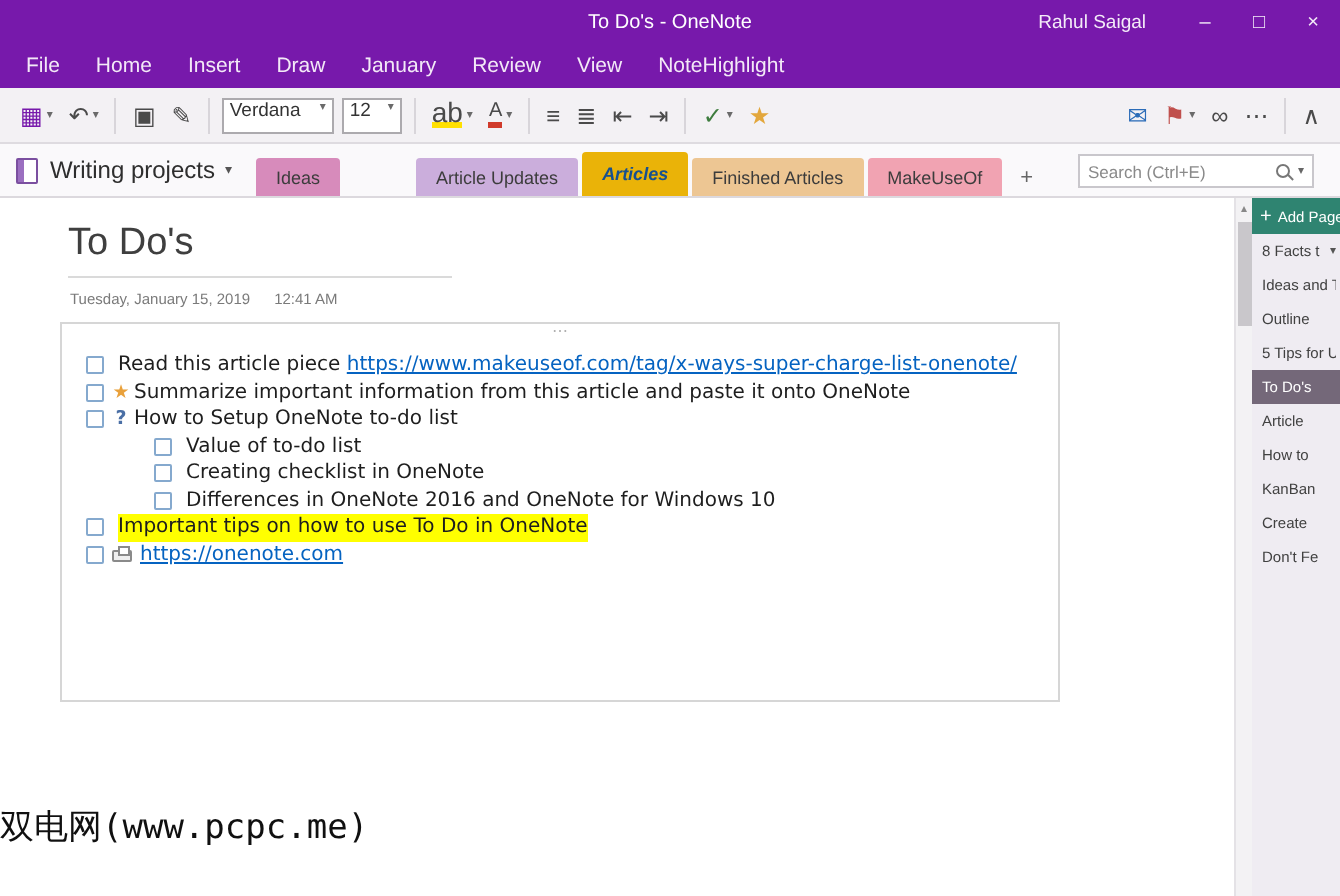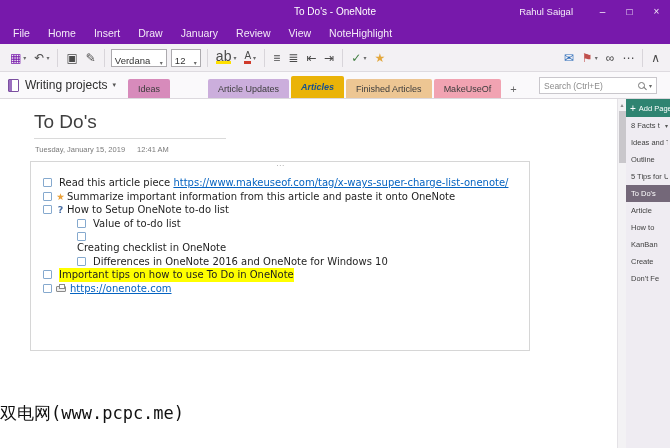--- a/index.html
+++ b/index.html
@@ -20,21 +20,21 @@
   .menu-item{color:#F3E9F7;font-size:10.5px;padding:0 9px;height:100%;display:flex;align-items:center;white-space:nowrap}
 
   
   .ribbon{height:28px;background:#F3F1F4;border-bottom:1px solid #DEDBE0;display:flex;align-items:center;padding:0 6px}
   #ribbon-items{display:flex;align-items:center;width:100%;height:100%}
   .rb-btn{display:inline-flex;align-items:center;padding:0 4px;height:22px;color:#4A4A4A;font-size:12px}
   .rb-glyph{display:inline-block;line-height:14px}
   .rb-caret{font-size:6px;margin-left:2px;color:#6A6A6A}
   .rb-divider{width:1px;height:18px;background:#D8D5DA;margin:0 4px;flex:none}
   .rb-spacer{flex:1}
-  .rb-combo{display:inline-flex;align-items:flex-end;justify-content:space-between;background:#fff;
+  .rb-combo{display:inline-flex;align-items:flex-start;justify-content:space-between;background:#fff;
     border:1px solid #ACAAAE;height:18px;margin:0 2px;padding:0 3px;font-size:9.5px;color:#333;flex:none}
   .rb-combo-caret{font-size:6px;color:#6A6A6A;margin-left:2px}
 
   
   .sectionbar{height:27px;background:#FAF9FB;border-bottom:1px solid #DCD9DE;display:flex;align-items:flex-end;position:relative}
   .nb-switcher{display:flex;align-items:center;height:100%;padding:0 12px 0 8px}
   .nb-icon{width:11px;height:13px;border:1px solid #7B4FA0;border-radius:1px;
     background:linear-gradient(to right,#9B6FC0 3px,#fff 3px);margin-right:6px;flex:none}
   .nb-label{font-size:12px;color:#2E2E2E;white-space:nowrap}
   .nb-caret{font-size:7px;color:#555;margin-left:5px}
@@ -242,21 +242,21 @@
             </div>
             <div class="todo-row" style="padding-left: 12px;">
               <span class="todo-checkbox"></span>
               <span class="todo-tag question">?</span>
               <span class="todo-text">How to Setup OneNote to-do list</span>
             </div>
             <div class="todo-row" style="padding-left: 46px;">
               <span class="todo-checkbox"></span>
               <span class="todo-text">Value of to-do list</span>
             </div>
-            <div class="todo-row" style="padding-left: 46px; flex-direction: column;">
+            <div class="todo-row" style="padding-left: 46px;">
               <span class="todo-checkbox"></span>
               <span class="todo-text">Creating checklist in OneNote</span>
             </div>
             <div class="todo-row" style="padding-left: 46px;">
               <span class="todo-checkbox"></span>
               <span class="todo-text">Differences in OneNote 2016 and OneNote for Windows 10</span>
             </div>
             <div class="todo-row" style="padding-left: 12px;">
               <span class="todo-checkbox"></span>
               <span class="todo-text highlighted">Important tips on how to use To Do in OneNote</span>

